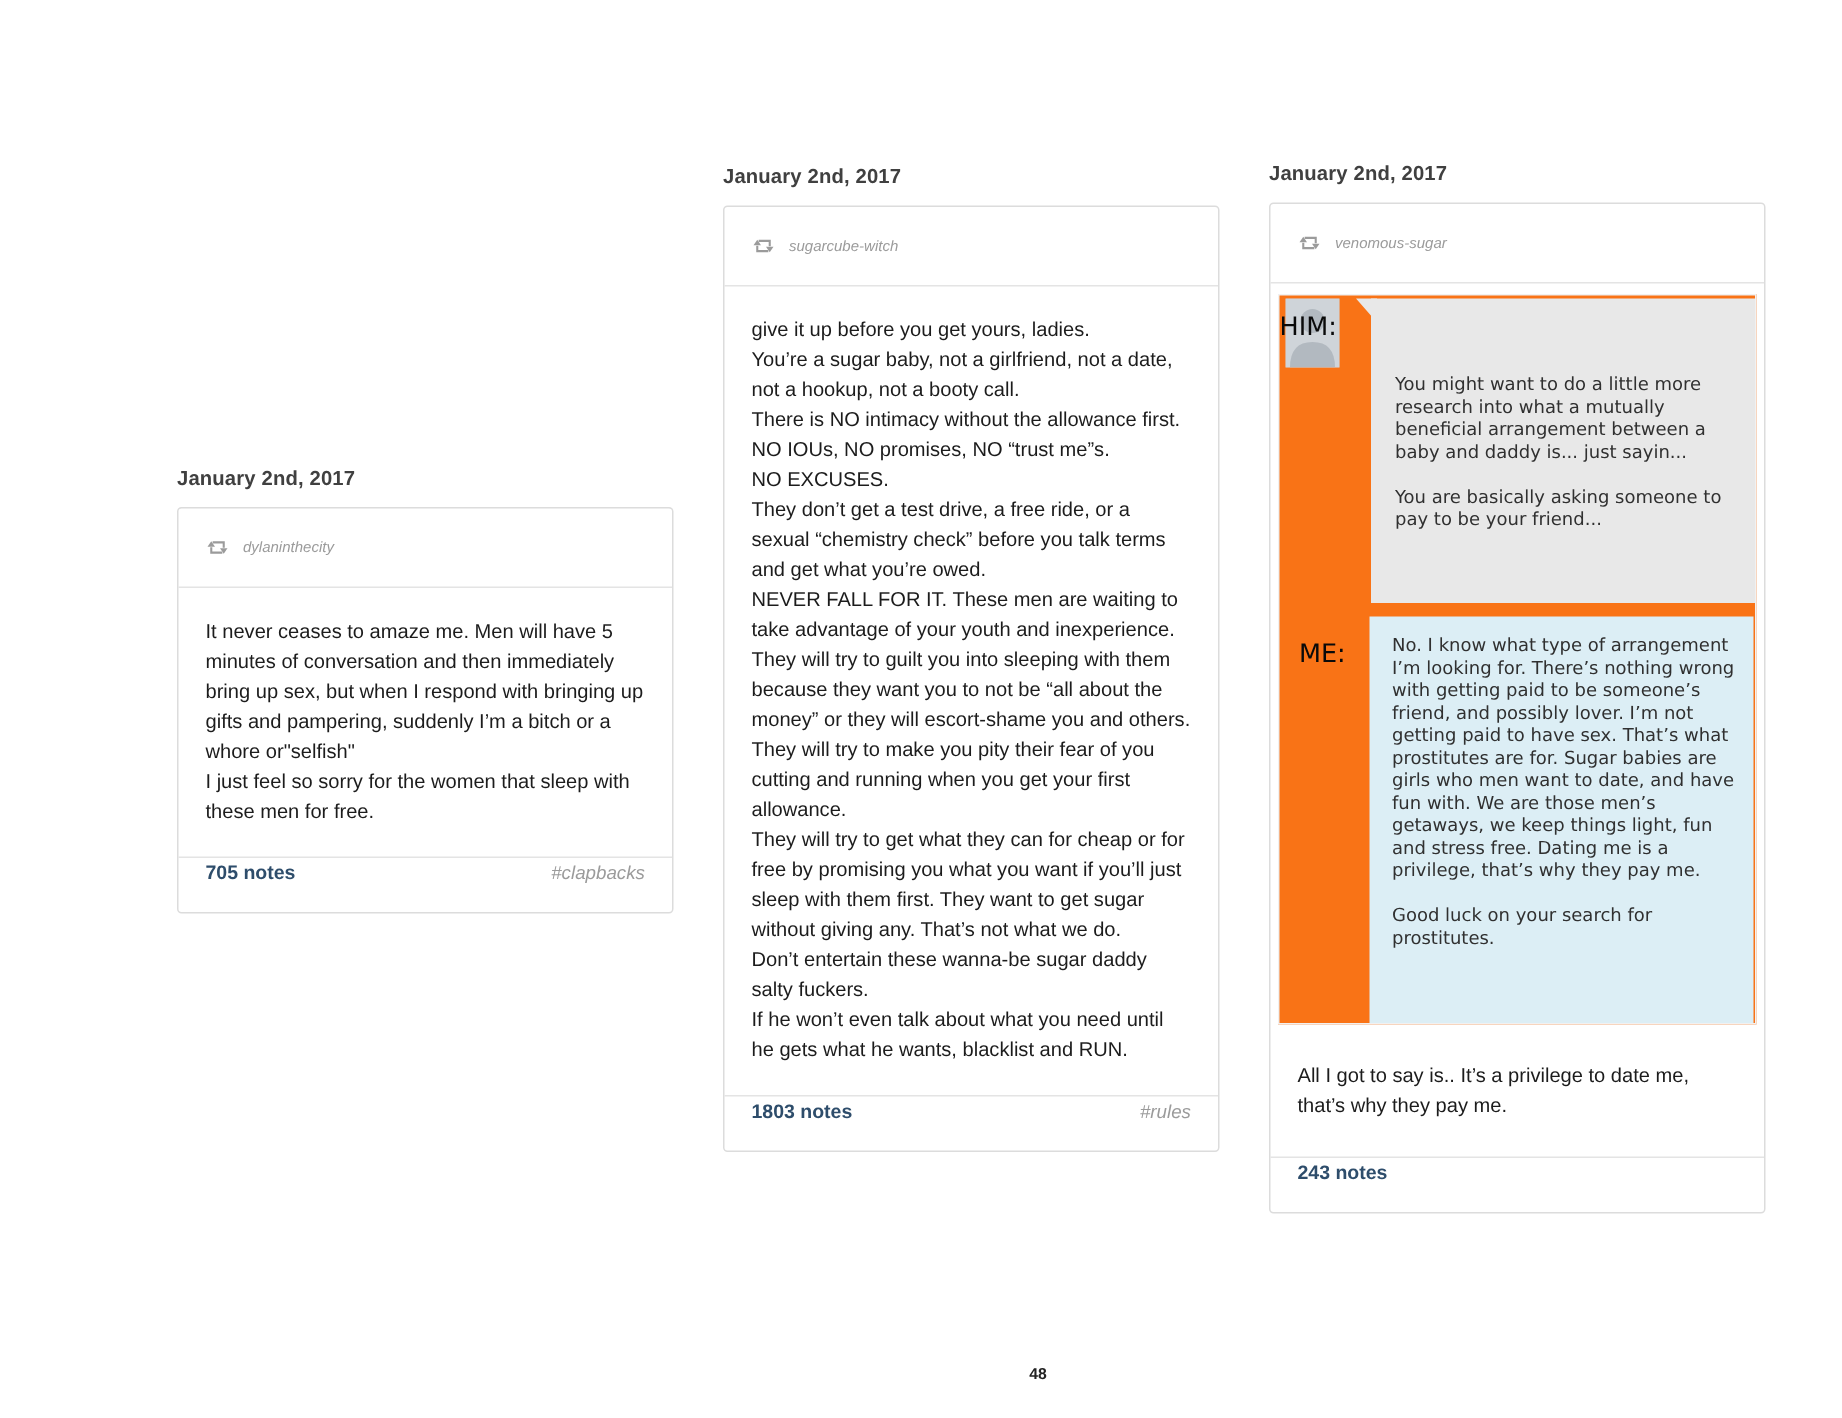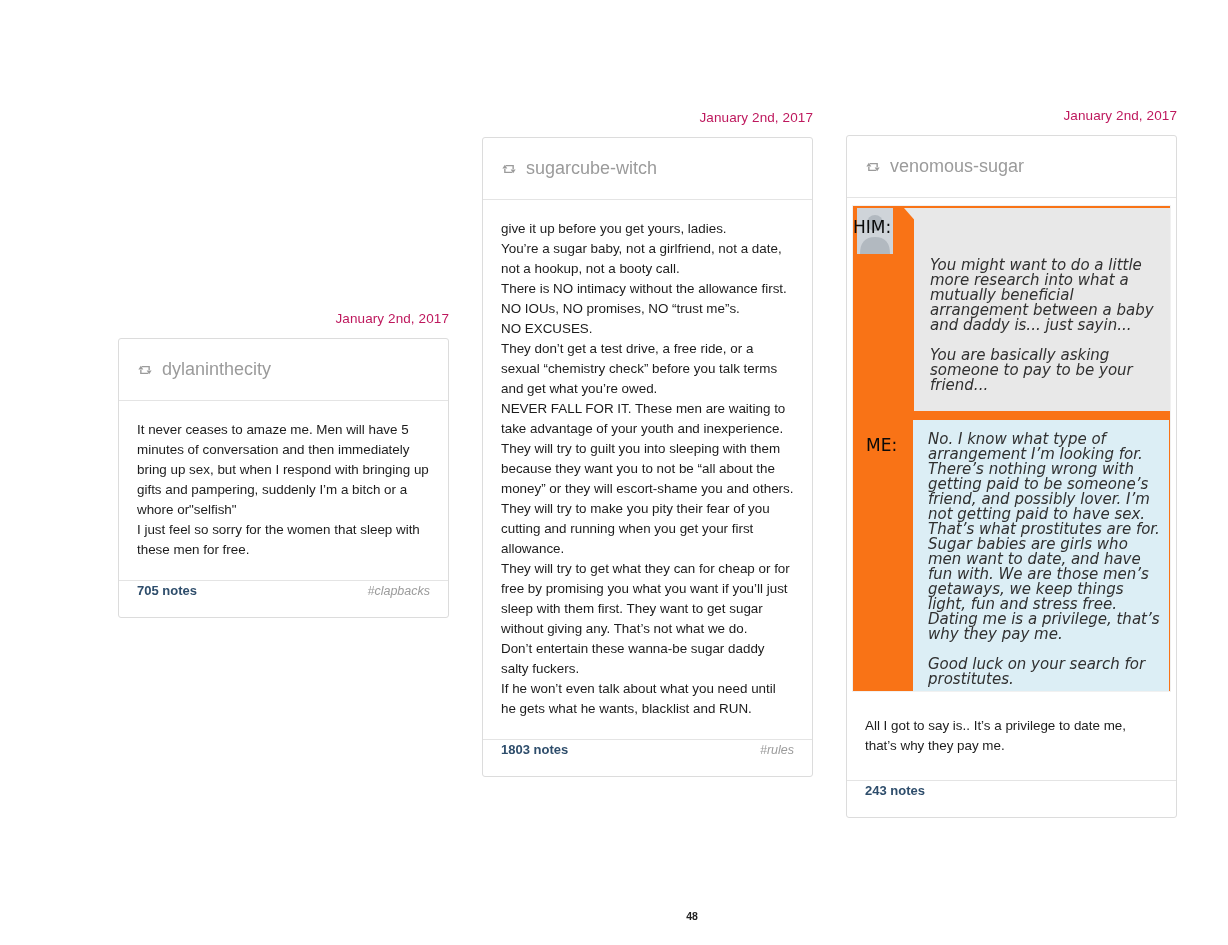--- a/index.html
+++ b/index.html
@@ -11,43 +11,42 @@
     color: #1e1e1e;
   }
   .page { position: relative; width: 1228px; height: 945px; overflow: hidden; }
 
   .column { position: absolute; width: 331px; }
   .col-1 { left: 118px; top: 311px; }
   .col-2 { left: 482px; top: 110px; }
   .col-3 { left: 846px; top: 108px; }
 
   .post-date {
-    font-weight: normal;
+    font-weight: bold;
     font-size: 13.5px;
-    color: #be185d;
+    color: #404040;
     margin: 0 0 12px 0;
     letter-spacing: 0.1px;
-    text-align: right;
   }
 
   .card {
     background: #ffffff;
     border: 1px solid #dcdcdc;
     border-radius: 3px;
   }
 
   .card-header {
     display: flex;
     align-items: center;
     gap: 9px;
     padding: 20px 18px;
     border-bottom: 1px solid #e4e4e4;
   }
   .reblog-icon { flex: 0 0 auto; display: block; }
-  .username { color: #9b9b9b; font-size: 18px; }
+  .username { color: #9b9b9b; font-size: 10px; font-style: italic; }
 
   .card-body {
     padding: 19px 18px 20px 18px;
     font-size: 13.4px;
     line-height: 20px;
     color: #1c1c1c;
     white-space: pre-line;
   }
 
   .card-footer {
@@ -81,25 +80,24 @@
     position: absolute;
     font-size: 17px;
     color: #0a0a0a;
     font-family: "DejaVu Sans", sans-serif;
   }
   .him-label { left: 0px; top: 11px; }
   .me-label  { left: 13px; top: 229px; }
 
   .bubble {
     position: absolute;
-    font-size: 15px;
+    font-size: 12px;
     line-height: 15px;
     color: #303030;
     white-space: pre-line;
-    font-style: italic;
   }
   .bubble-him {
     left: 61px; top: 2px; right: 0px;
     height: 203px;
     background: #e8e8e8;
     padding: 50px 16px 0 16px;
   }
   .bubble-him::before {
     content: "";
     position: absolute;

